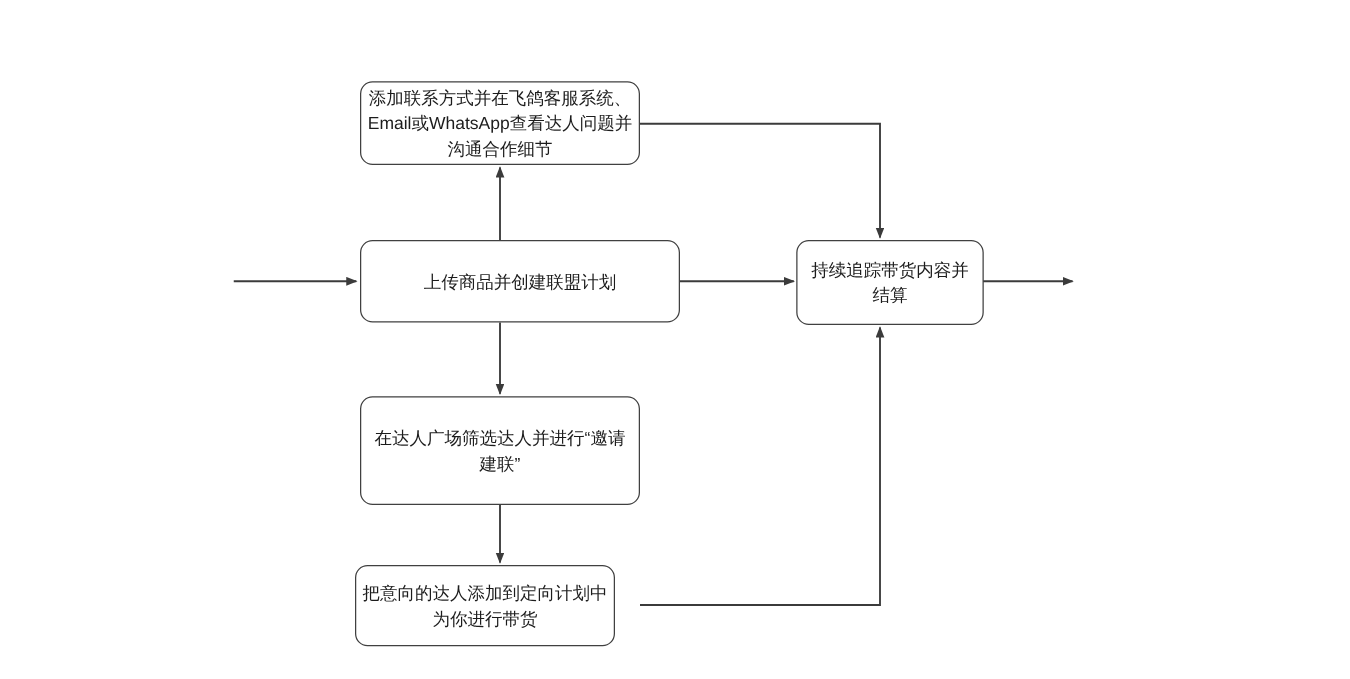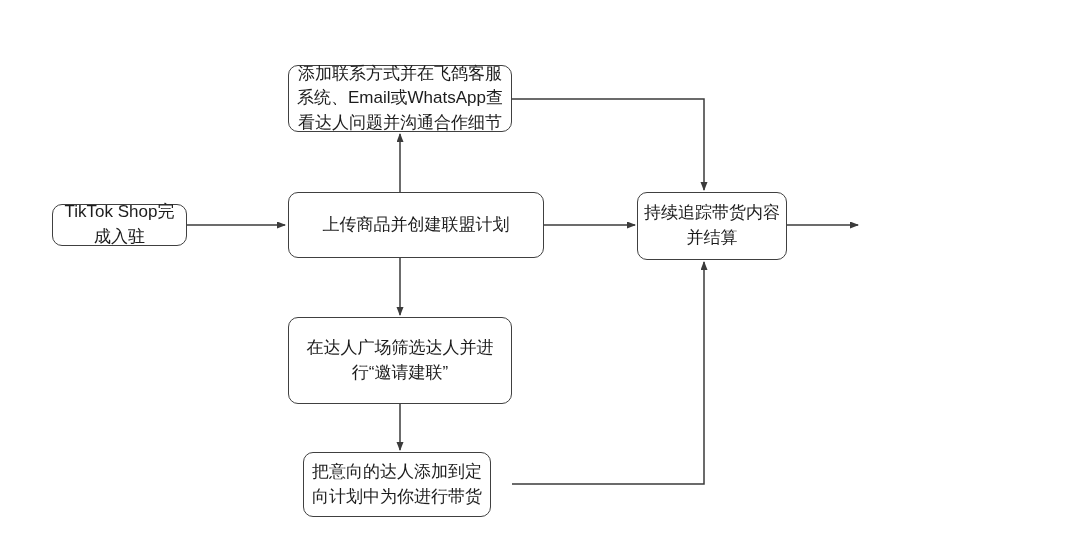--- a/index.html
+++ b/index.html
@@ -26,29 +26,29 @@
     position: absolute;
     box-sizing: border-box;
     background: #ffffff;
     border: 1.6px solid #404040;
     border-radius: 10px;
     display: flex;
     align-items: center;
     justify-content: center;
     text-align: center;
     color: #1c1c1c;
-    font-size: 17px;
+    font-size: 14px;
     line-height: 1.45;
     padding: 4px 5px;
   }
   .node-tiktok      { left: 52px;  top: 204px; width: 135px; height: 42px; }
   .node-contact     { left: 288px; top: 65px;  width: 224px; height: 67px; }
   .node-upload      { left: 288px; top: 192px; width: 256px; height: 66px; }
   .node-square      { left: 288px; top: 317px; width: 224px; height: 87px; }
-  .node-targeted    { left: 303px; top: 452px; width: 188px; height: 65px; text-align: center; }
+  .node-targeted    { left: 284px; top: 452px; width: 208px; height: 65px; text-align: center; }
   .node-track       { left: 637px; top: 192px; width: 150px; height: 68px; }
   .node-performance { left: 860px; top: 192px; width: 137px; height: 65px; }
   polyline {
     fill: none;
     stroke: #3b3b3b;
     stroke-width: 1.5;
   }
 </style>
 </head>
 <body>
@@ -64,21 +64,20 @@
     <polyline points="187,225 285,225" marker-end="url(#arrow)"></polyline>
     <polyline points="400,192 400,134" marker-end="url(#arrow)"></polyline>
     <polyline points="512,99 704,99 704,190" marker-end="url(#arrow)"></polyline>
     <polyline points="512,225 635,225" marker-end="url(#arrow)"></polyline>
     <polyline points="400,258 400,315" marker-end="url(#arrow)"></polyline>
     <polyline points="400,384 400,450" marker-end="url(#arrow)"></polyline>
     <polyline points="512,484 704,484 704,262" marker-end="url(#arrow)"></polyline>
     <polyline points="772,225 858,225" marker-end="url(#arrow)"></polyline>
   </svg>
 
-  <div class="node node-tiktok">TikTok Shop完成入驻</div>
 
   <div class="node node-contact">添加联系方式并在飞鸽客服系统、Email或WhatsApp查看达人问题并沟通合作细节</div>
 
   <div class="node node-upload">上传商品并创建联盟计划</div>
 
   <div class="node node-square">在达人广场筛选达人并进行“邀请建联”</div>
 
   <div class="node node-targeted">把意向的达人添加到定向计划中为你进行带货</div>
 
   <div class="node node-track">持续追踪带货内容并结算</div>

